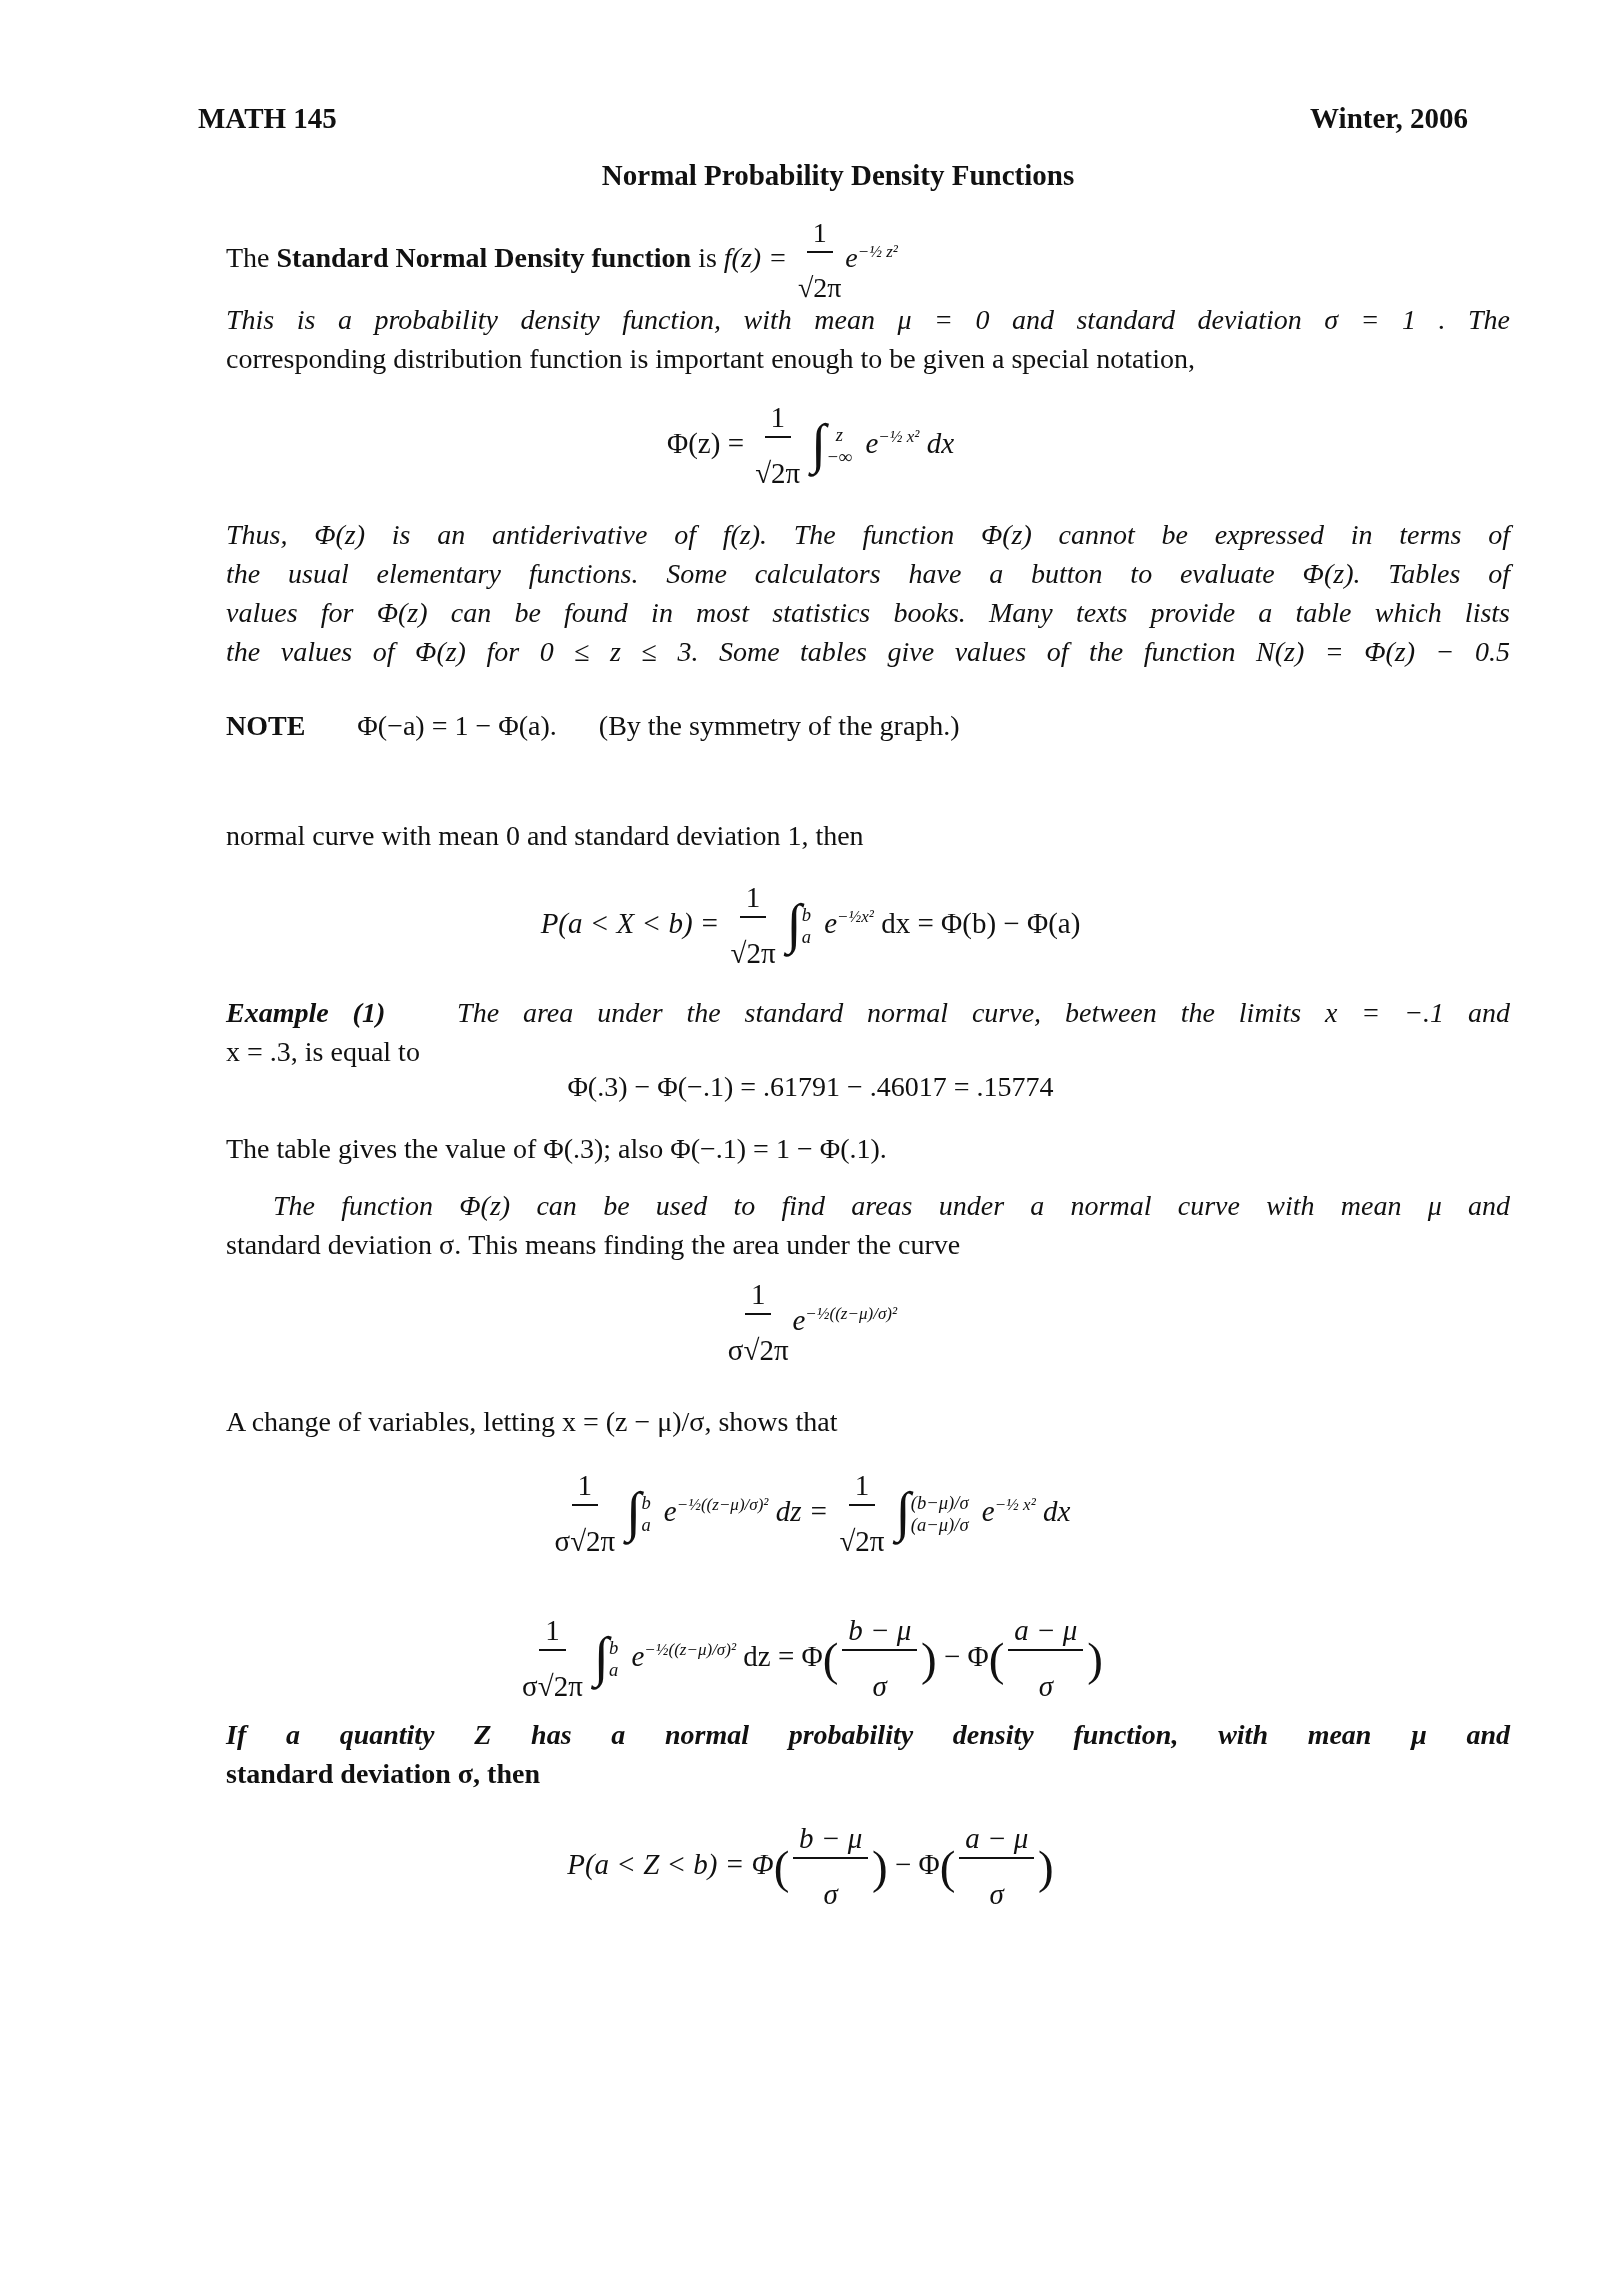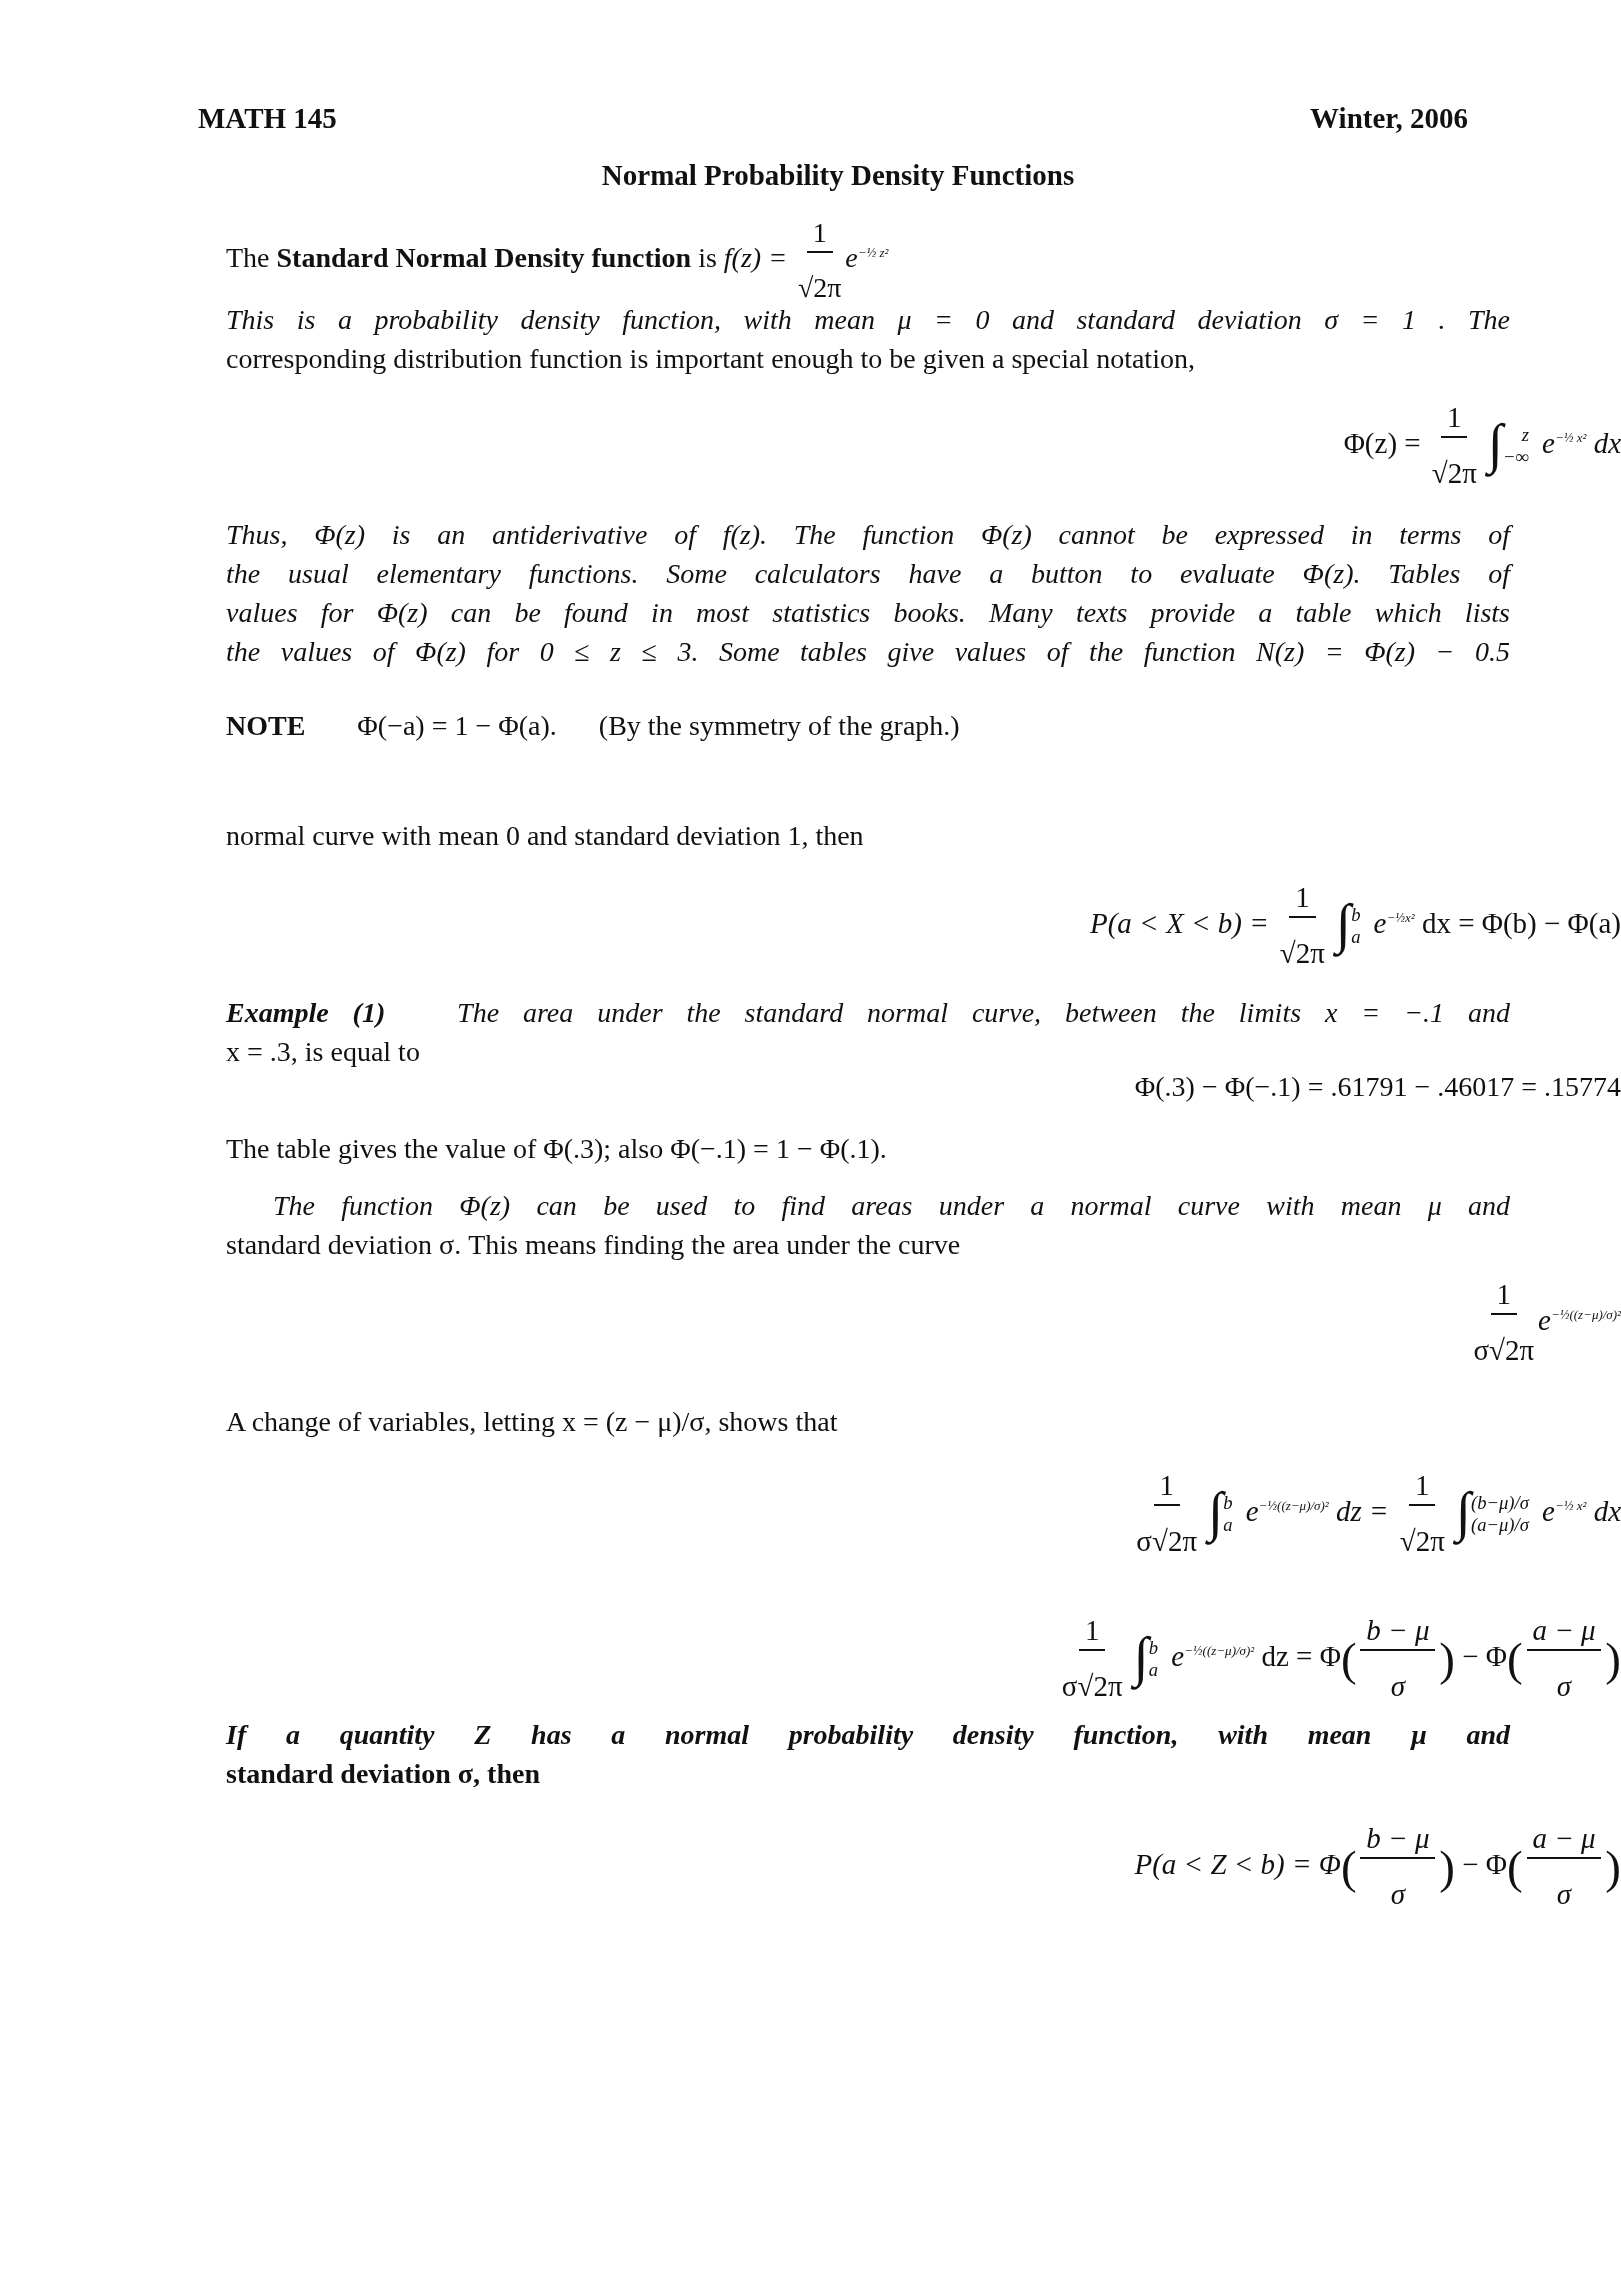--- a/index.html
+++ b/index.html
@@ -8,27 +8,27 @@
   .page { position:absolute; left:0; top:0; width:1621px; height:2226px; }
   .txt { position:absolute; left:198px; width:1284px; font-size:28px; line-height:39px;
          font-family:"Liberation Serif", "DejaVu Serif", serif; text-align:justify;margin-left:28px; }
   .just { text-align-last:justify;font-style:italic; }
   .b { font-weight:bold; }
   .ind { text-indent:47px; }
   .hdr { position:absolute; top:102px; font-size:29px; font-weight:bold;
          font-family:"Liberation Serif", serif; }
   .ttl { position:absolute; top:159px; left:0; width:1676px; text-align:center; font-size:29px;
          font-weight:bold; font-family:"Liberation Serif", serif; }
-  .eq { position:absolute; left:0; width:1621px; text-align:right; font-size:29px;
+  .eq { position:absolute; left:0; width:1621px; text-align:center; font-size:29px;
         font-family:"Liberation Serif", serif; white-space:nowrap; }
   i, .m { font-style:italic; }
   .frac { display:inline-flex; flex-direction:column; align-items:center; vertical-align:middle; margin:0 3.9px; }
   .frac .n { border-bottom:2px solid #111; padding:0 5.9px 2px; line-height:1.1; }
   .frac .d { padding-top:20px; line-height:1.1; }
-  .sup { font-size:13px; vertical-align:super; font-style:italic; }
+  .sup { font-size:17px; vertical-align:super; font-style:italic; }
   .int { font-size:55px; font-style:normal; vertical-align:middle; position:relative; top:-2px; }
   .lim { display:inline-flex; flex-direction:column; font-size:18.6px; vertical-align:middle; font-style:italic; line-height:1.2; margin-right:5.9px; }
   .big { font-size:47px; vertical-align:middle; }
 </style>
 </head>
 <body>
 
 <div class="page">
 
   <div class="hdr" style="left:198px">MATH 145</div>

